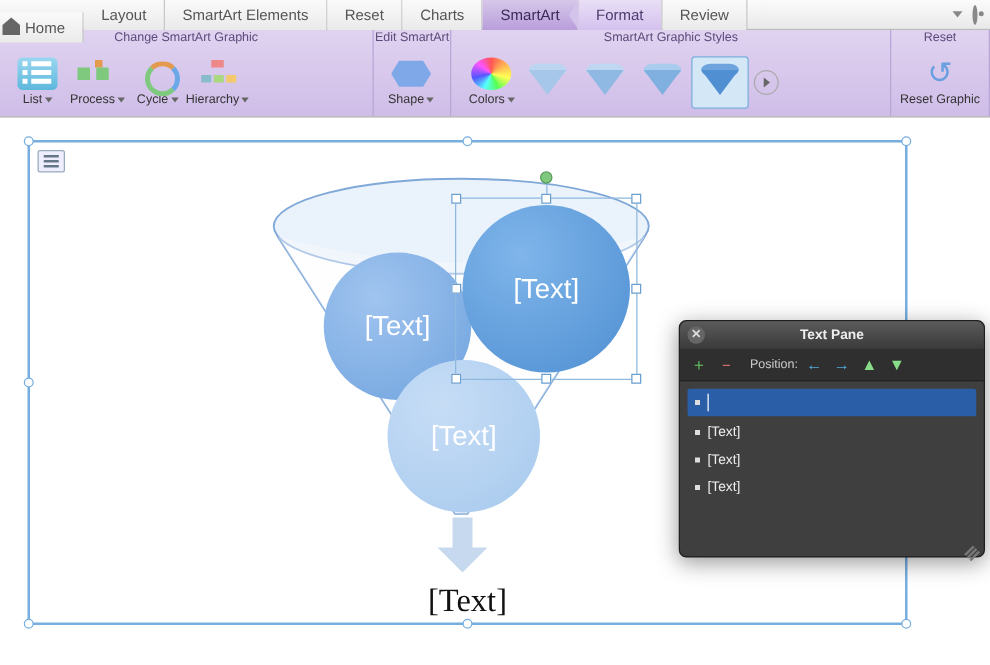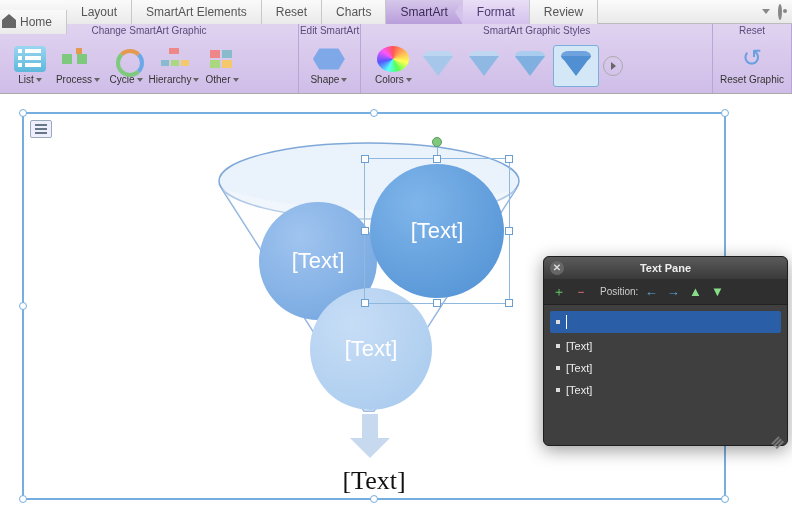--- a/index.html
+++ b/index.html
@@ -155,32 +155,20 @@
             <span class="mini-caret"></span>
           </div>
         </div>
       <div class="ribbtn">
           <div class="ribicon ic-hier"></div>
           <div class="lbl-row">
             <span>Hierarchy</span>
             <span class="mini-caret"></span>
           </div>
         </div>
-      <div class="ribbtn">
-          <div class="ribicon ic-other">
-            <span></span>
-            <span></span>
-            <span></span>
-            <span></span>
-          </div>
-          <div class="lbl-row">
-            <span>Other</span>
-            <span class="mini-caret"></span>
-          </div>
-        </div>
     </div>
   </div>
   <div class="group" style="width:64px">
     <div class="group-title">Edit SmartArt</div>
     <div class="group-body">
       <div class="ribbtn">
           <div class="ribicon ic-shape"></div>
           <div class="lbl-row">
             <span>Shape</span>
             <span class="mini-caret"></span>

